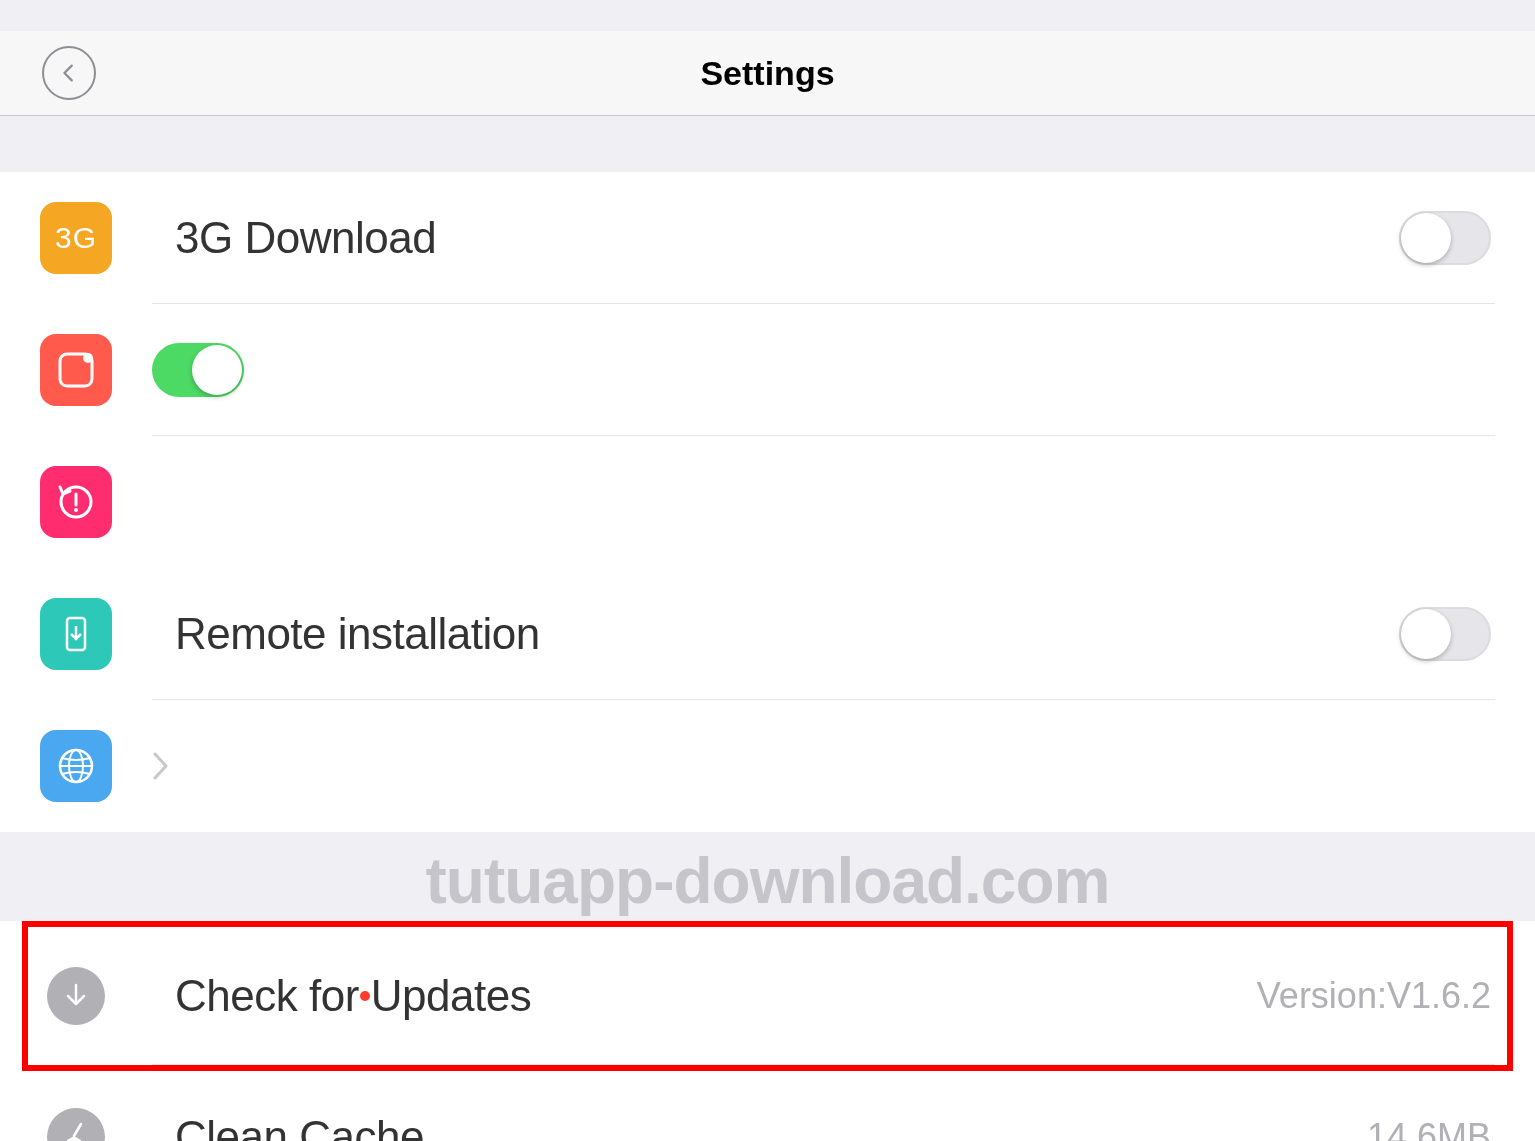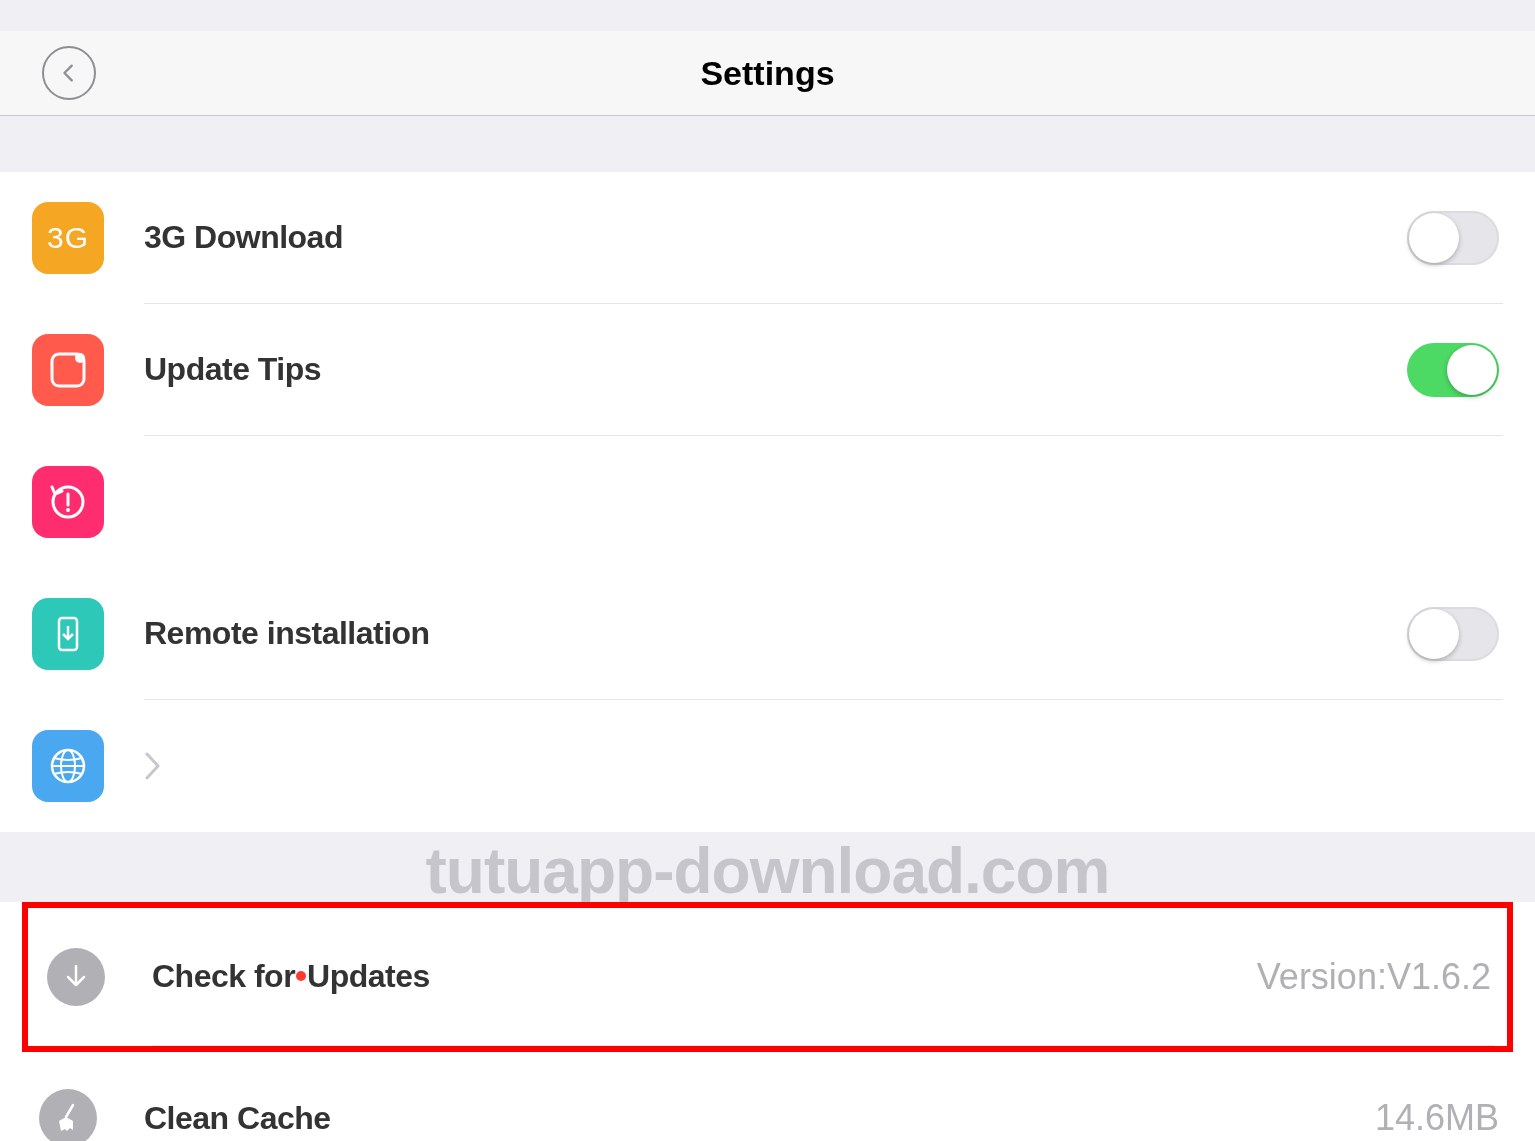--- a/index.html
+++ b/index.html
@@ -36,21 +36,21 @@
     transform: translateX(-50%);
     font-size: 34px;
     font-weight: 700;
     color: #000;
   }
   .gap { height: 56px; background: #efeff4; }
   .group { background: #fff; }
   .row {
     display: flex;
     align-items: center;
-    padding: 0 32px;
+    padding: 0 40px;
     height: 132px;
     position: relative;
   }
   .row-inner {
     flex: 1;
     display: flex;
     align-items: center;
     height: 100%;
     border-bottom: 1px solid #e5e5e8;
     margin-left: 40px;
@@ -79,25 +79,26 @@
     margin-left: 7px;
     margin-right: 7px;
     color: #fff;
   }
   .bg-orange { background: #f5a623; }
   .bg-red { background: #ff5a4c; }
   .bg-pink { background: #ff2d6f; }
   .bg-teal { background: #2ec8b8; }
   .bg-blue { background: #4aa8f0; }
   .label {
-    font-size: 32px;
-    font-weight: 700;
+    font-size: 44px;
+    font-weight: 400;
     color: #333;
     flex: 1;
     letter-spacing: -0.5px;
+    margin-left: 23px;
   }
   .value-text {
     font-size: 36px;
     font-weight: 300;
     color: #b0b0b5;
     margin-left: 22px;
   }
   .toggle {
     width: 92px;
     height: 54px;
@@ -147,21 +148,21 @@
     top: 50%;
     left: 50%;
     transform: translate(-50%, -45%);
     font-size: 64px;
     font-weight: 700;
     color: rgba(120,120,125,0.35);
     pointer-events: none;
     white-space: nowrap;
     letter-spacing: -1px;
   }
-  .gap.with-wm { position: relative; height: 70px; overflow: visible; }
+  .gap.with-wm { position: relative; height: 89px; overflow: visible; }
 </style>
 </head>
 <body>
 
 <div class="header">
   <div class="back-btn">
     <svg viewBox="0 0 24 24">
       <path d="M15 4 L7 12 L15 20" stroke="#8e8e93" stroke-width="2.5" fill="none" stroke-linecap="round" stroke-linejoin="round"></path>
     </svg>
   </div>
@@ -185,21 +186,20 @@
   </div>
 
   <div class="row">
     <div class="icon-box bg-red">
       <svg width="44" height="44" viewBox="0 0 44 44">
         <rect x="6" y="6" width="32" height="32" rx="7" stroke="#fff" stroke-width="3" fill="none"></rect>
         <circle cx="34" cy="10" r="5" fill="#fff"></circle>
       </svg>
     </div>
     <div class="row-inner">
-      <div class="label">Update Tips</div>
       <div class="toggle on">
           <div class="knob"></div>
         </div>
     </div>
   </div>
 
   <div class="row">
     <div class="icon-box bg-pink">
       <svg width="44" height="44" viewBox="0 0 44 44">
         <circle cx="22" cy="22" r="15" stroke="#fff" stroke-width="3" fill="none"></circle>

